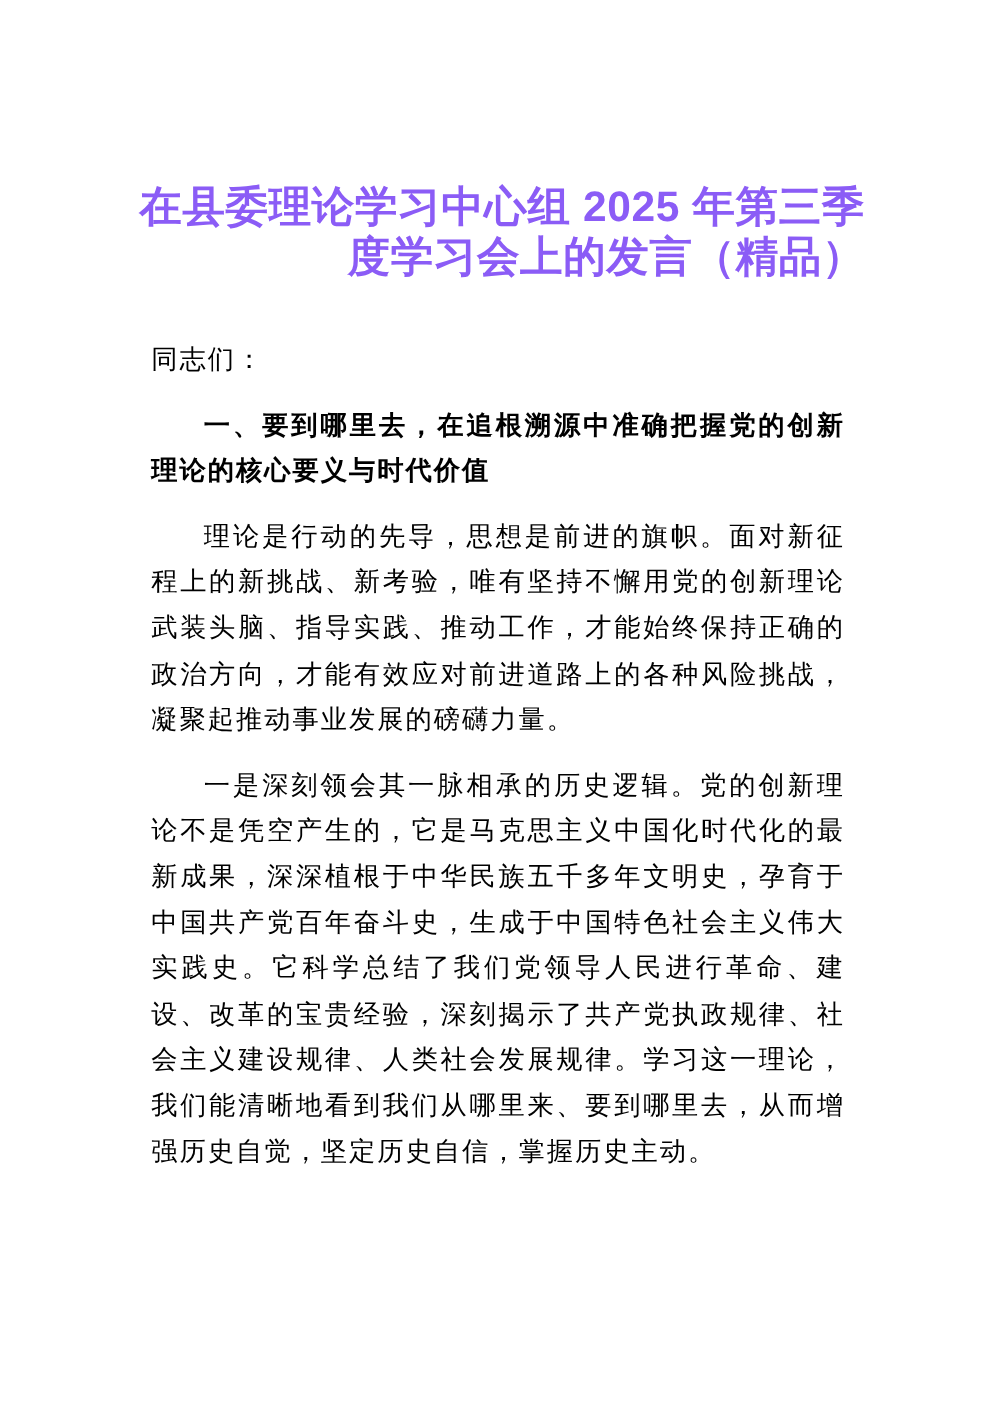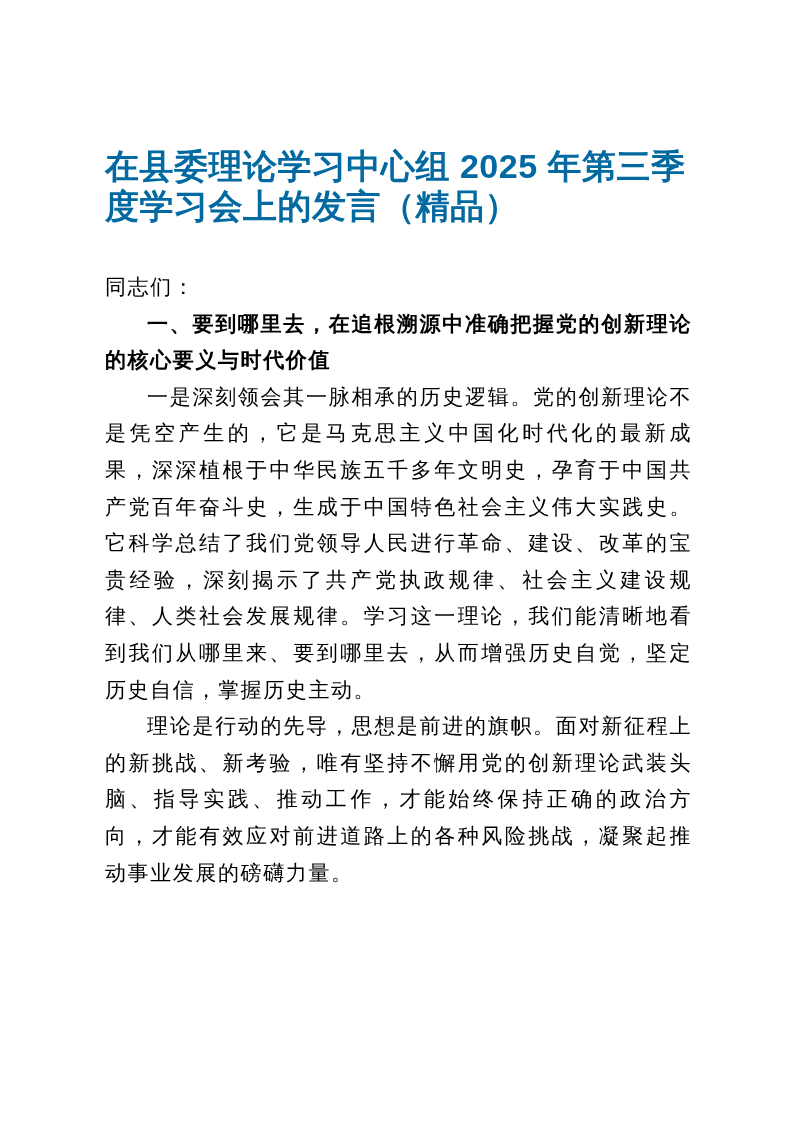--- a/index.html
+++ b/index.html
@@ -16,36 +16,36 @@
     box-sizing: border-box;
     padding: 146px 101px 0 105px;
     overflow: hidden;
     color: #000000;
   }
   .doc-title {
     font-family: "Liberation Sans", sans-serif;
     font-weight: bold;
     font-size: 34px;
     line-height: 40px;
-    text-align: left;
-    color: #0369a1;
+    text-align: right;
+    color: #8b5cf6;
     margin: 0 0 43px 0;
     letter-spacing: 0.5px;
   }
   .doc-body {
     font-family: "Liberation Serif", serif;
     font-size: 21px;
     line-height: 36.6px;
     letter-spacing: 1.6px;
     color: #000000;
     text-align: justify;
     text-justify: inter-ideograph;
   }
   .doc-body p {
-    margin: 0;
+    margin: 16px;
     text-indent: 2em;
   }
   .doc-body p.salutation {
     text-indent: 0;
   }
   .doc-body p.heading {
     font-weight: bold;
   }
 </style>
 </head>
@@ -53,17 +53,17 @@
 
 <div class="page">
   <h1 class="doc-title">在县委理论学习中心组 2025 年第三季度学习会上的发言（精品）</h1>
 
   <div class="doc-body">
     <p class="salutation">同志们：</p>
 
 
     <p class="heading">一、要到哪里去，在追根溯源中准确把握党的创新理论的核心要义与时代价值</p>
 
+    <p>理论是行动的先导，思想是前进的旗帜。面对新征程上的新挑战、新考验，唯有坚持不懈用党的创新理论武装头脑、指导实践、推动工作，才能始终保持正确的政治方向，才能有效应对前进道路上的各种风险挑战，凝聚起推动事业发展的磅礴力量。</p>
+
     <p>一是深刻领会其一脉相承的历史逻辑。党的创新理论不是凭空产生的，它是马克思主义中国化时代化的最新成果，深深植根于中华民族五千多年文明史，孕育于中国共产党百年奋斗史，生成于中国特色社会主义伟大实践史。它科学总结了我们党领导人民进行革命、建设、改革的宝贵经验，深刻揭示了共产党执政规律、社会主义建设规律、人类社会发展规律。学习这一理论，我们能清晰地看到我们从哪里来、要到哪里去，从而增强历史自觉，坚定历史自信，掌握历史主动。</p>
-
-    <p>理论是行动的先导，思想是前进的旗帜。面对新征程上的新挑战、新考验，唯有坚持不懈用党的创新理论武装头脑、指导实践、推动工作，才能始终保持正确的政治方向，才能有效应对前进道路上的各种风险挑战，凝聚起推动事业发展的磅礴力量。</p>
   </div>
 </div>
 
 </body></html>

